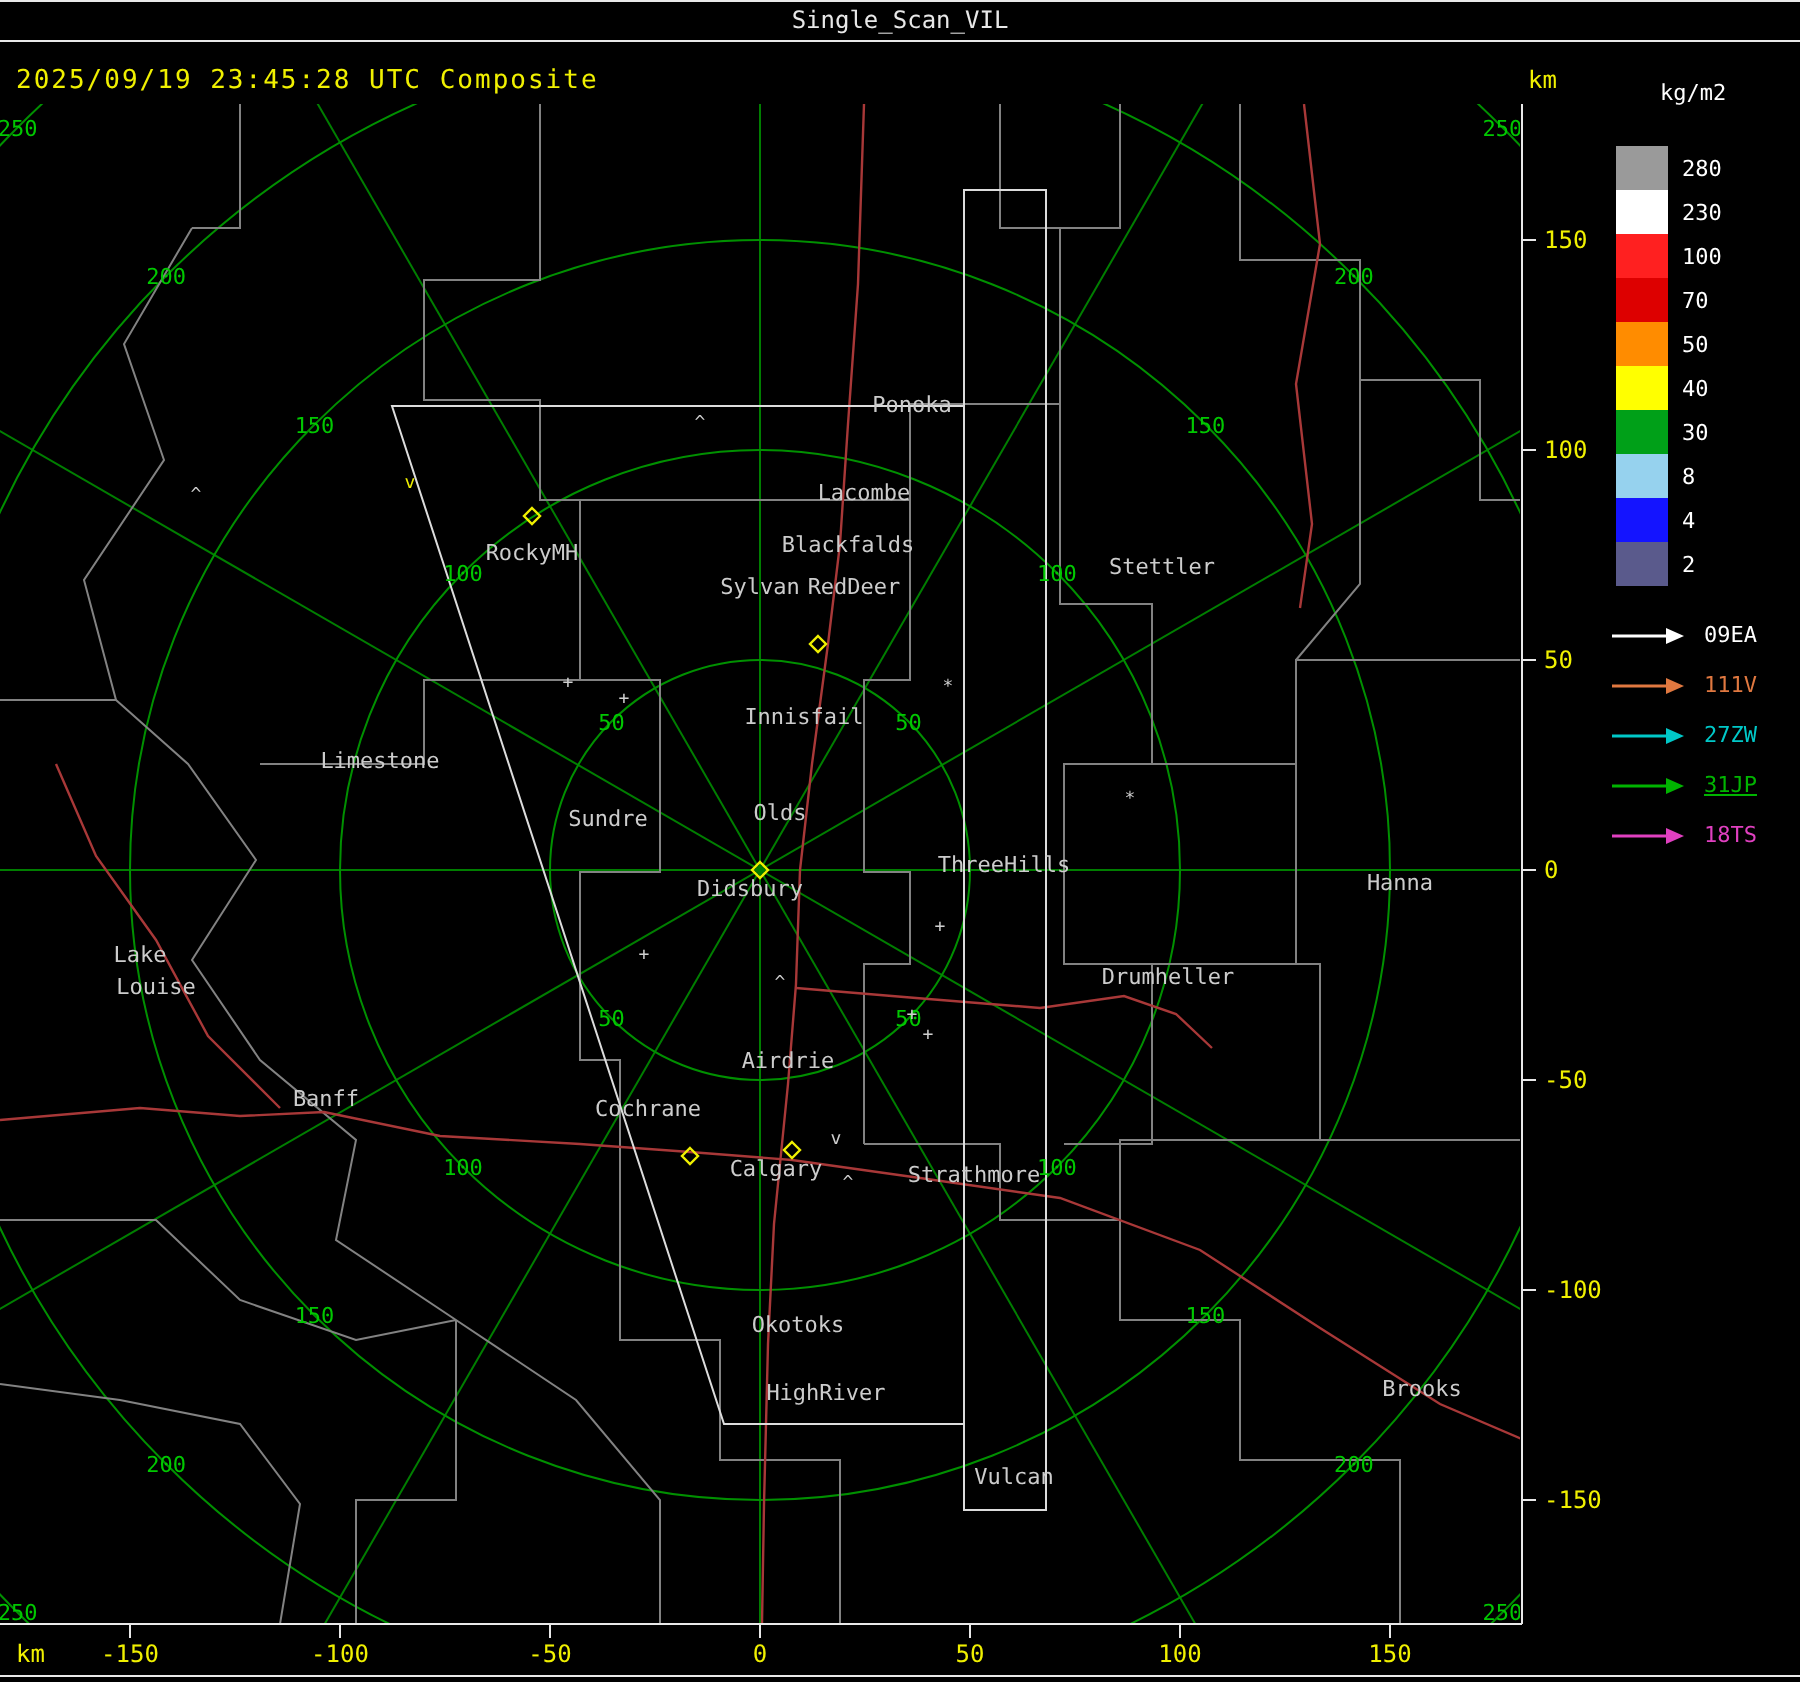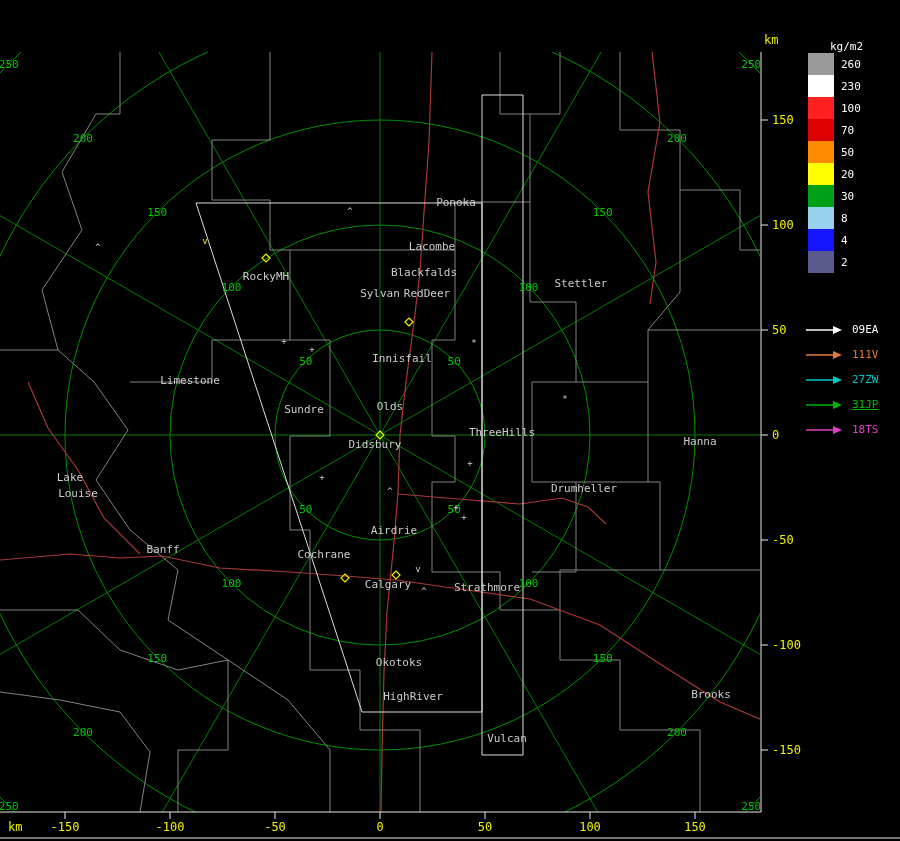--- a/index.html
+++ b/index.html
@@ -4,25 +4,25 @@
 <style>
   *{margin:0;padding:0;box-sizing:border-box}
   html,body{background:#000}
   body{width:900px;height:841px;font-family:"DejaVu Sans Mono",monospace;overflow:hidden}
   .screen{position:relative;width:900px;height:841px;background:#000;overflow:hidden}
   .titlebar{position:absolute;top:0;left:0;width:900px;height:21px;border-top:1px solid #e8e8e8;border-bottom:1px solid #e8e8e8;color:#e8e8e8;font-size:12px;line-height:19px;text-align:center}
   .header-ts{position:absolute;top:33px;left:8px;color:#f0f000;font-size:13px;letter-spacing:1px}
   .header-km{position:absolute;top:33px;left:764px;color:#f0f000;font-size:12px}
   #map{position:absolute;top:52px;left:0}
   .legend{position:absolute;top:40px;left:800px;width:100px}
-  .legend-unit{color:#fff;font-size:11px;margin-left:30px;margin-bottom:0}
+  .legend-unit{color:#fff;font-size:11px;margin-left:30px;margin-bottom:20px}
   .legend-row{display:flex;height:22px;align-items:center}
   .swatch{width:26px;height:22px;margin-left:8px;flex:none}
   .legend-val{color:#fff;font-size:11px;margin-left:7px}
-  .pointers{margin-top:44px}
+  .pointers{margin-top:12px}
   .pointer-row{display:flex;height:25px;align-items:center}
   .pointer-row svg{margin-left:4px;flex:none}
   .pointer-id{font-size:11px;margin-left:8px}
   
   .ring{stroke:#009000;fill:none;stroke-width:1}
   .spoke{stroke:#007e00;stroke-width:1}
   .ringlab{fill:#00c800;font-size:11px;text-anchor:middle}
   .bnd{stroke:#828282;fill:none;stroke-width:1}
   .road{stroke:#a83838;fill:none;stroke-width:1.2}
   .cov{stroke:#dcdcdc;fill:none;stroke-width:1}
@@ -31,21 +31,25 @@
   .site{stroke:#f0f000;fill:none;stroke-width:1.2}
   .axis{stroke:#e8e8e8;stroke-width:1}
   .ticklab{fill:#f0f000;font-size:12px}
   .xticklab{text-anchor:middle}
 </style>
 </head>
 <body>
 
 <div class="screen">
 
-
+  <div class="titlebar">
+    <span>Single_Scan_VIL</span>
+  </div>
+
+  <div class="header-ts">2025/09/19 23:45:28 UTC Composite</div>
   <div class="header-km">km</div>
 
   <svg id="map" width="900" height="789">
     <defs>
       <clipPath id="mapclip">
           <rect x="0" y="0" width="760" height="760"></rect>
         </clipPath>
     </defs>
     <g clip-path="url(#mapclip)">
       <g id="g-spokes">
@@ -206,41 +210,41 @@
         <text x="772" y="702" class="ticklab">-150</text>
       </g>
     <text class="ticklab" x="8" y="779">km</text>
   </svg>
 
   <div class="legend">
     <div class="legend-unit">kg/m2</div>
     <div>
         <div class="legend-row">
           <div class="swatch" style="background: rgb(154, 154, 154);"></div>
-          <div class="legend-val">260</div>
+          <div class="legend-val">280</div>
         </div>
         <div class="legend-row">
           <div class="swatch" style="background: rgb(255, 255, 255);"></div>
           <div class="legend-val">230</div>
         </div>
         <div class="legend-row">
           <div class="swatch" style="background: rgb(255, 32, 32);"></div>
           <div class="legend-val">100</div>
         </div>
         <div class="legend-row">
           <div class="swatch" style="background: rgb(221, 0, 0);"></div>
           <div class="legend-val">70</div>
         </div>
         <div class="legend-row">
           <div class="swatch" style="background: rgb(255, 140, 0);"></div>
           <div class="legend-val">50</div>
         </div>
         <div class="legend-row">
           <div class="swatch" style="background: rgb(255, 255, 0);"></div>
-          <div class="legend-val">20</div>
+          <div class="legend-val">40</div>
         </div>
         <div class="legend-row">
           <div class="swatch" style="background: rgb(0, 160, 24);"></div>
           <div class="legend-val">30</div>
         </div>
         <div class="legend-row">
           <div class="swatch" style="background: rgb(150, 210, 238);"></div>
           <div class="legend-val">8</div>
         </div>
         <div class="legend-row">

